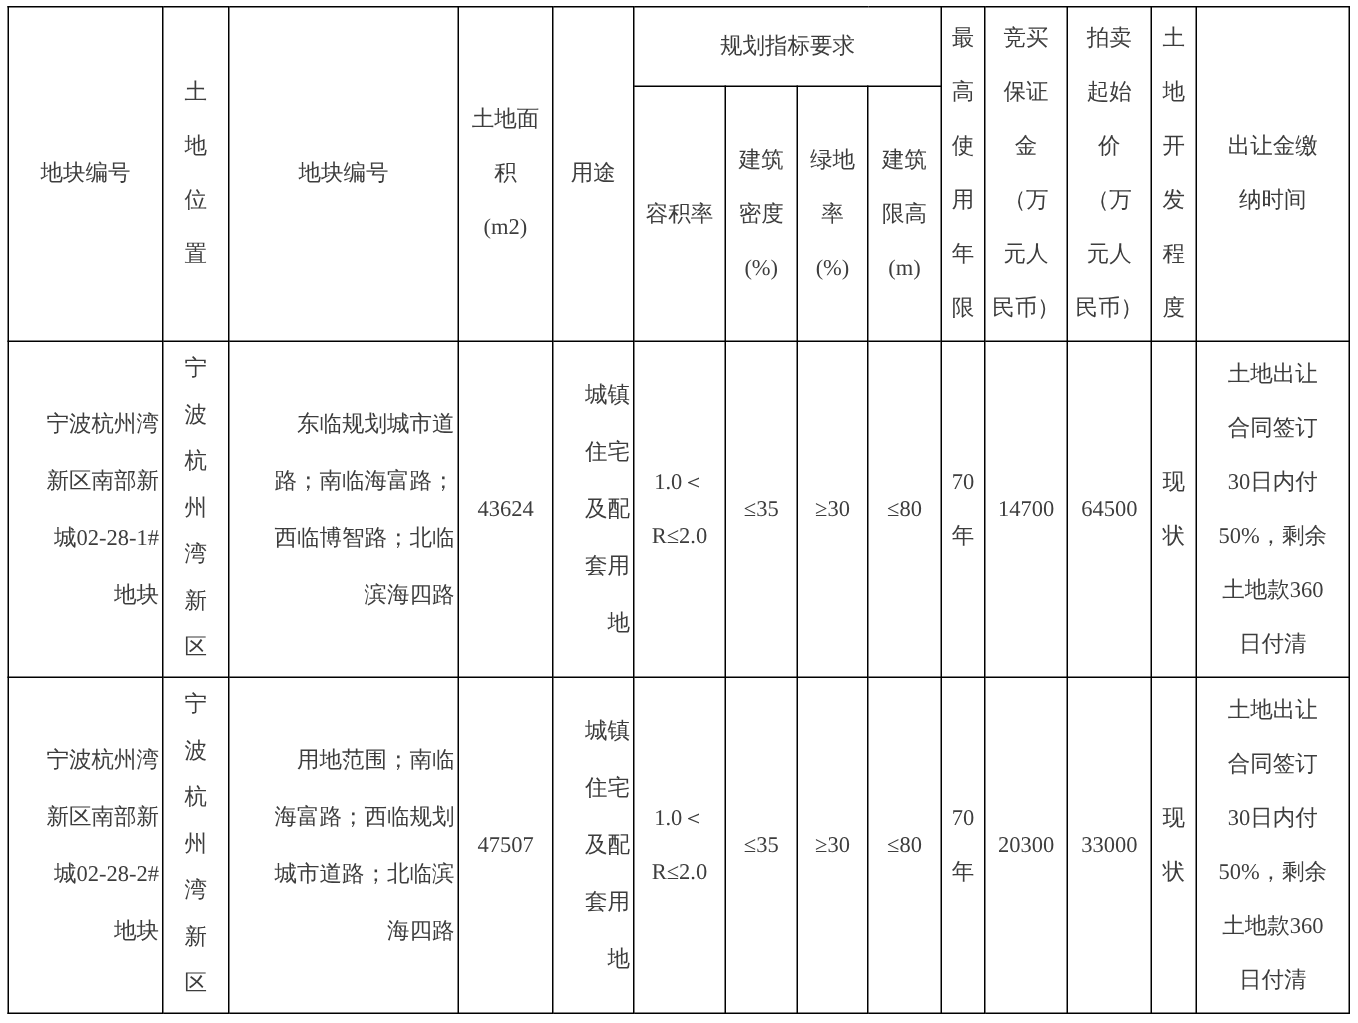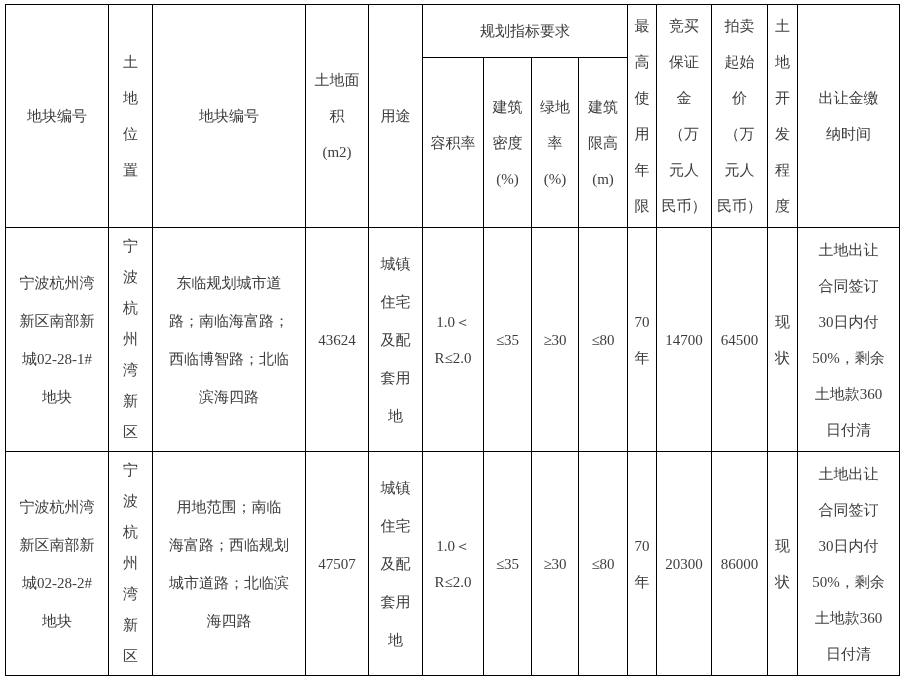--- a/index.html
+++ b/index.html
@@ -27,21 +27,21 @@
     font-size: 15px;
     line-height: 36px;
     white-space: pre-line;
     padding: 0 2px;
     overflow: hidden;
   }
   tr.hr1 { height: 53px; }
   tr.hr2 { height: 170px; }
   tr.datarow { height: 224px; }
   td.tight { line-height: 31px; }
-  td.roomy { line-height: 38px; }
+  td.roomy { line-height: 38px; text-align: right; }
 </style>
 </head>
 <body>
 
 <table class="land-table">
   <colgroup>
     <col style="width:103px">
     <col style="width:44px">
     <col style="width:153px">
     <col style="width:63px">
@@ -173,21 +173,21 @@
 套用
 地</td>
       <td>1.0＜
 R≤2.0</td>
       <td>≤35</td>
       <td>≥30</td>
       <td>≤80</td>
       <td>70
 年</td>
       <td>20300</td>
-      <td>86000</td>
+      <td>33000</td>
       <td>现
 状</td>
       <td>土地出让
 合同签订
 30日内付
 50%，剩余
 土地款360
 日付清</td>
     </tr>
   </tbody>

